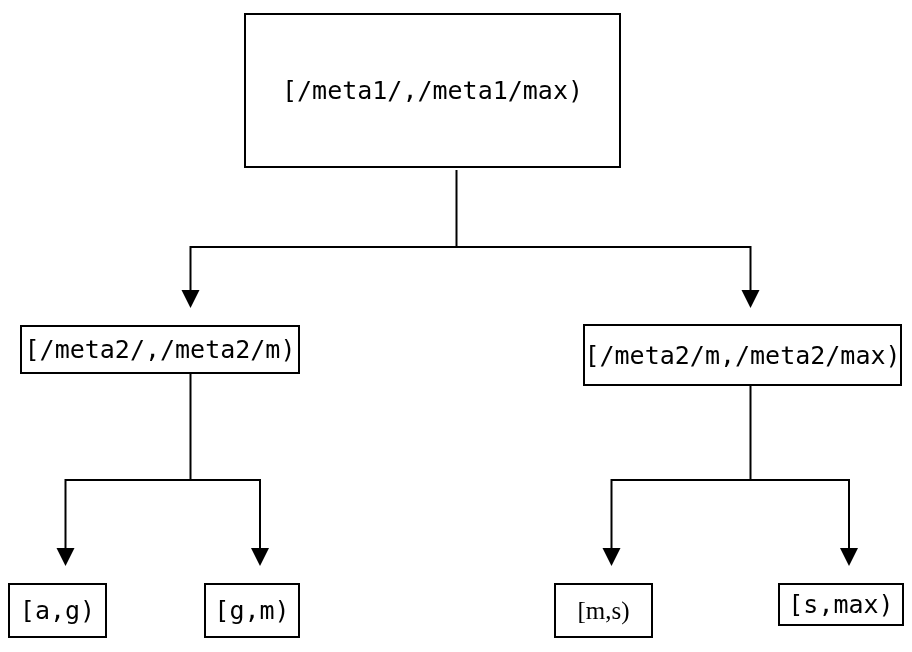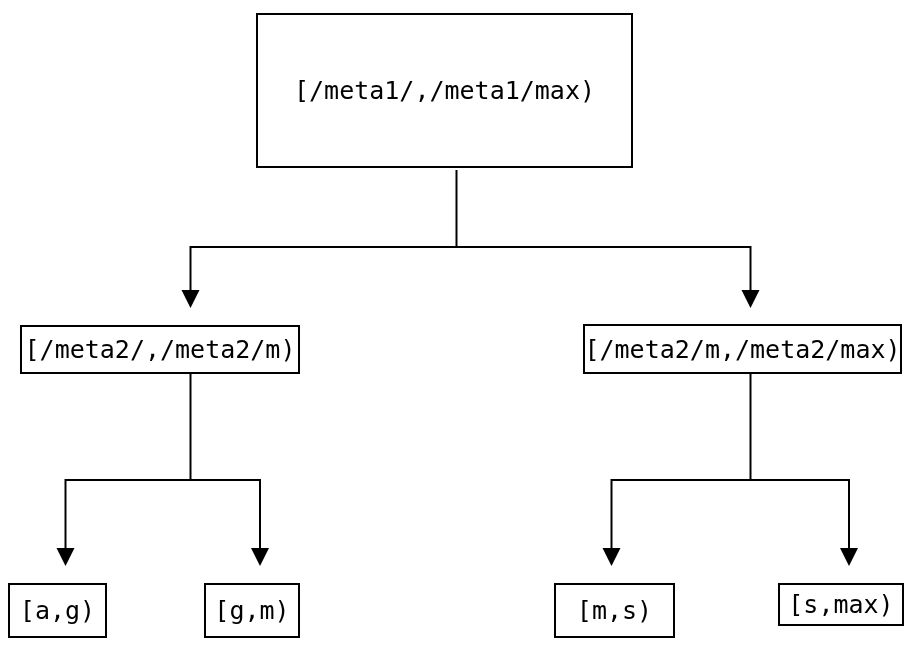--- a/index.html
+++ b/index.html
@@ -46,26 +46,26 @@
     color: var(--text);
     display: flex;
     align-items: center;
     justify-content: center;
     font-size: 25px;
     font-weight: 500;
     white-space: nowrap;
     line-height: 1;
   }
   
-  .n-root  { left: 256px; top: 13px;  width: 377px; height: 155px; }
+  .n-root  { left: 244px; top: 13px;  width: 377px; height: 155px; }
   .n-l2a   { left: 20px;  top: 325px; width: 280px; height: 49px;  }
-  .n-l2b   { left: 583px; top: 324px; width: 319px; height: 50px; text-align: center;  }
+  .n-l2b   { left: 583px; top: 324px; width: 319px; height: 62px; text-align: center;  }
   .n-leaf0 { left: 8px;   top: 583px; width: 99px;  height: 55px;  }
   .n-leaf1 { left: 204px; top: 583px; width: 96px;  height: 55px;  }
-  .n-leaf2 { left: 554px; top: 583px; width: 121px;  height: 55px;  }
+  .n-leaf2 { left: 554px; top: 583px; width: 99px;  height: 55px; font-family: Liberation Serif, serif;  }
   .n-leaf3 { left: 778px; top: 583px; width: 126px; height: 43px;  }
 </style>
 </head>
 <body>
 
 <div class="canvas">
 
   <svg class="edges" viewBox="0 0 912 652" xmlns="http://www.w3.org/2000/svg">
 
     <path class="edge" d="M456.5,170 L456.5,247"></path>

